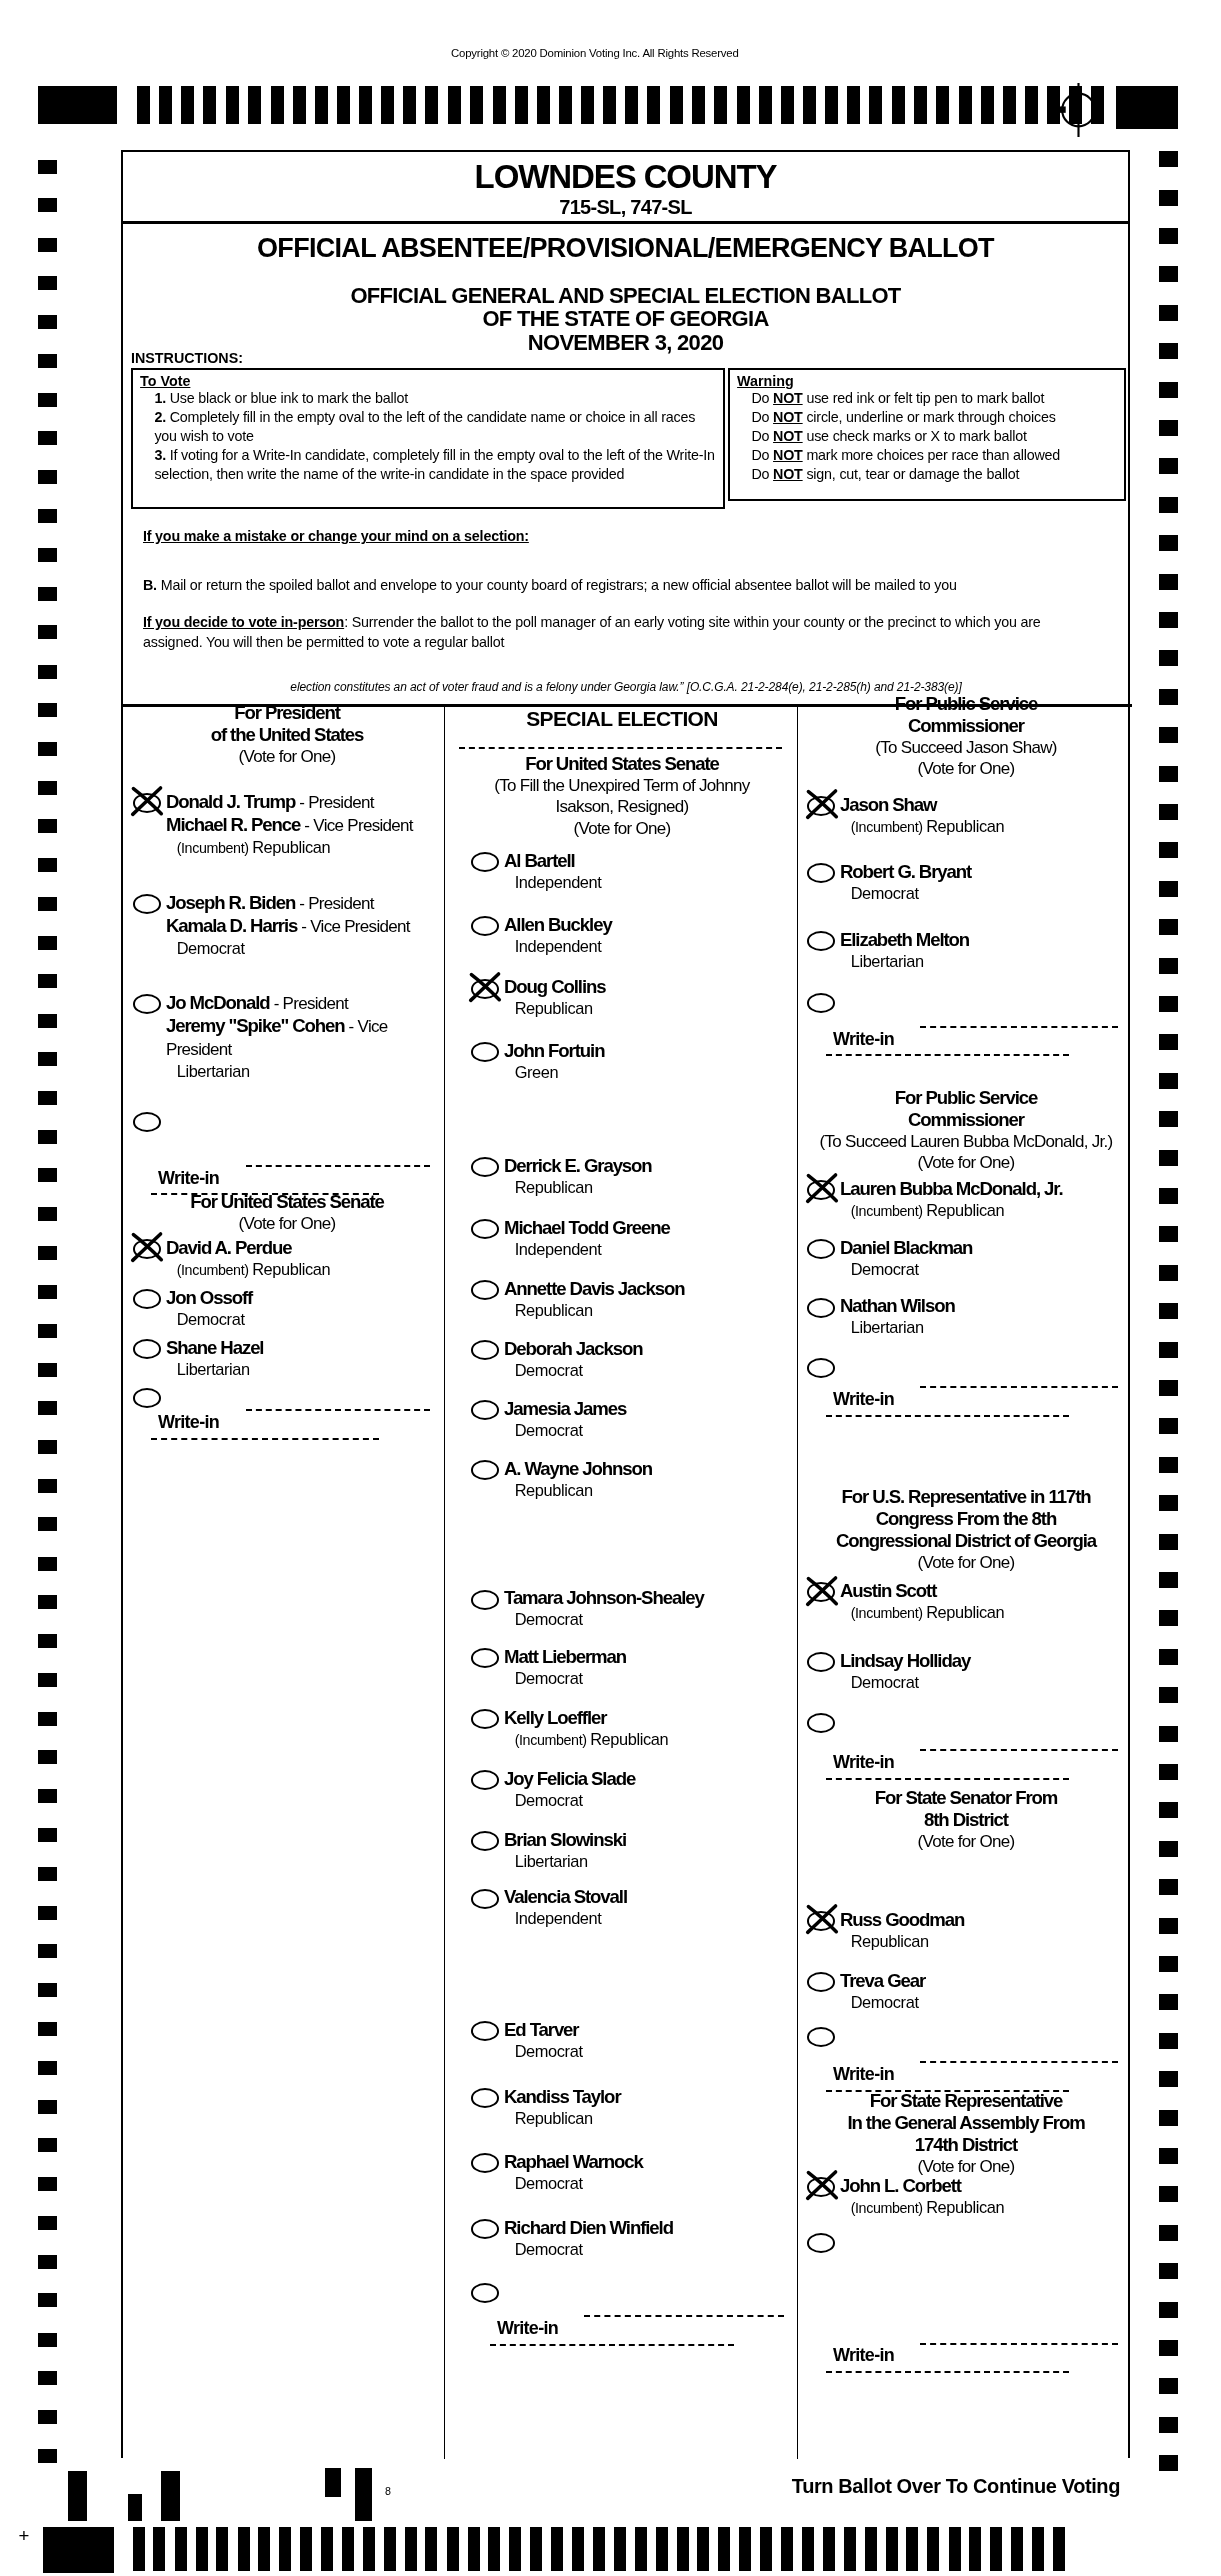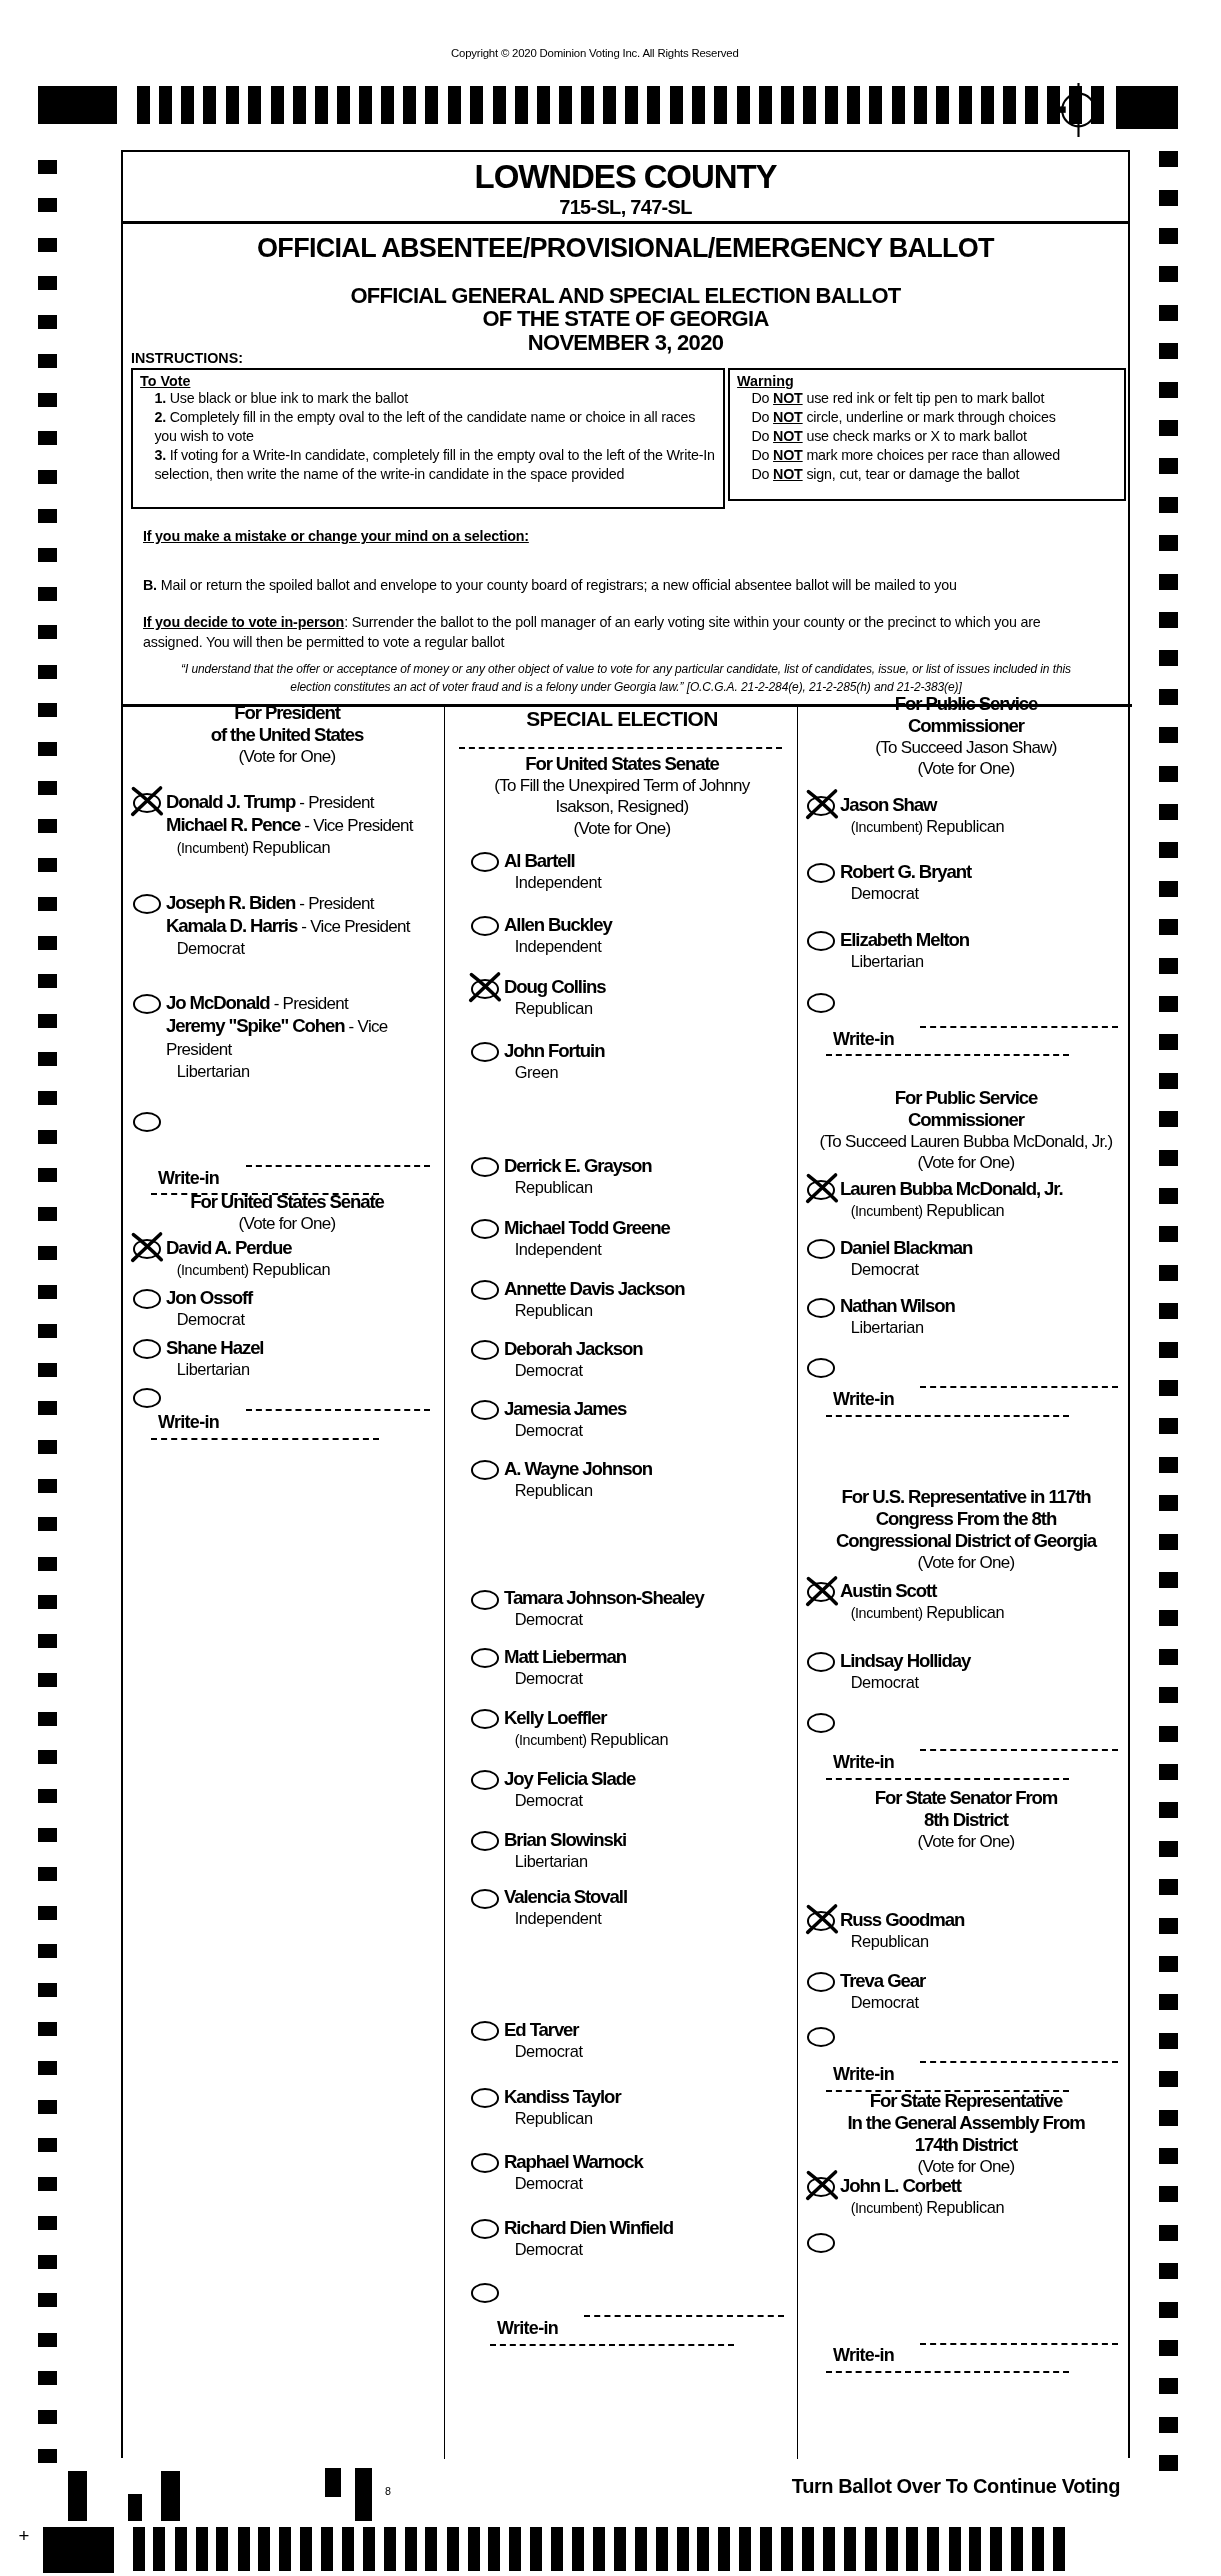--- a/index.html
+++ b/index.html
@@ -84,21 +84,20 @@
       </div>
   </div>
 
   <div class="abs mist b u" style="left:143px;top:526px;">If you make a mistake or change your mind on a selection:</div>
   <div class="abs mist" style="left:143px;top:575px;width:978px;">
     <span class="b">B.</span><span> Mail or return the spoiled ballot and envelope to your county board of registrars; a new official absentee ballot will be mailed to you</span>
   </div>
   <div class="abs mist" style="left:143px;top:612px;width:949px;">
     <span class="b u">If you decide to vote in-person</span><span>:  Surrender the ballot to the poll manager of an early voting site within your county or the precinct to which you are assigned.  You will then be permitted to vote a regular ballot</span>
   </div>
-  <div class="abs felony ctr" style="left:125px;top:662px;width:1002px;">“I understand that the offer or acceptance of money or any other object of value to vote for any particular candidate, list of candidates, issue, or list of issues included in this</div>
   <div class="abs felony ctr" style="left:125px;top:680px;width:1002px;">election constitutes an act of voter fraud and is a felony under Georgia law.” [O.C.G.A. 21-2-284(e), 21-2-285(h) and 21-2-383(e)]</div>
 
   <div class="rule" style="left:121px;top:704px;width:1011px;height:2.9px;"></div>
 
   <div class="sep" style="left:444px;top:707px;height:1752px;"></div>
   <div class="sep" style="left:797px;top:707px;height:1752px;"></div>
 
   <div id="columns-root">
       <div class="abs" style="left: 131px; top: 702px; width: 312px;">
         <div class="race-title-line">For President</div>

